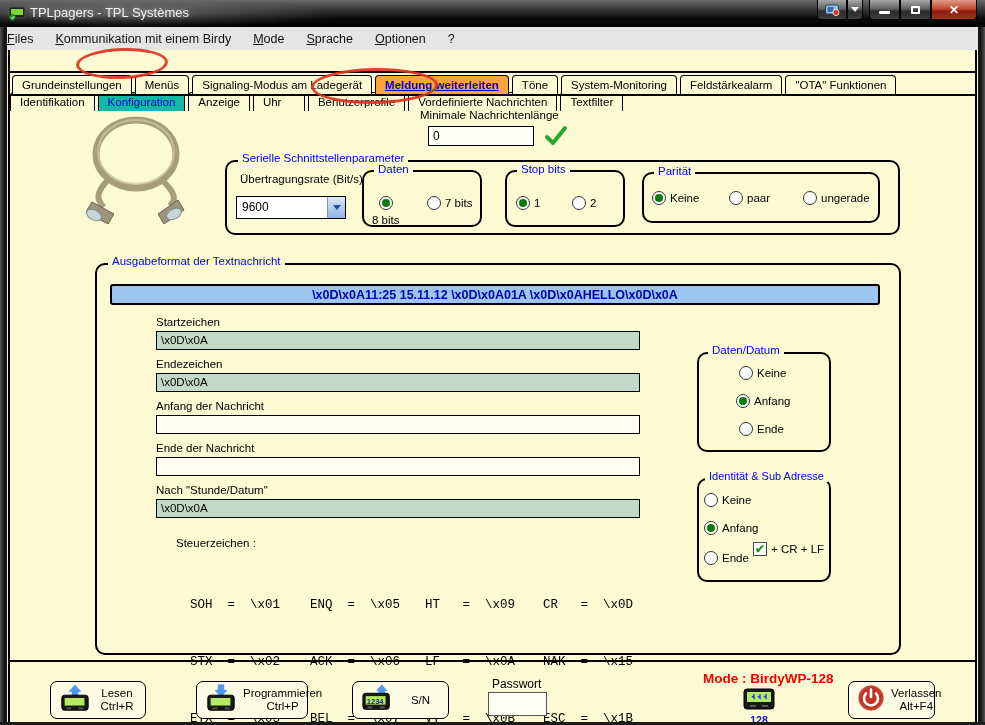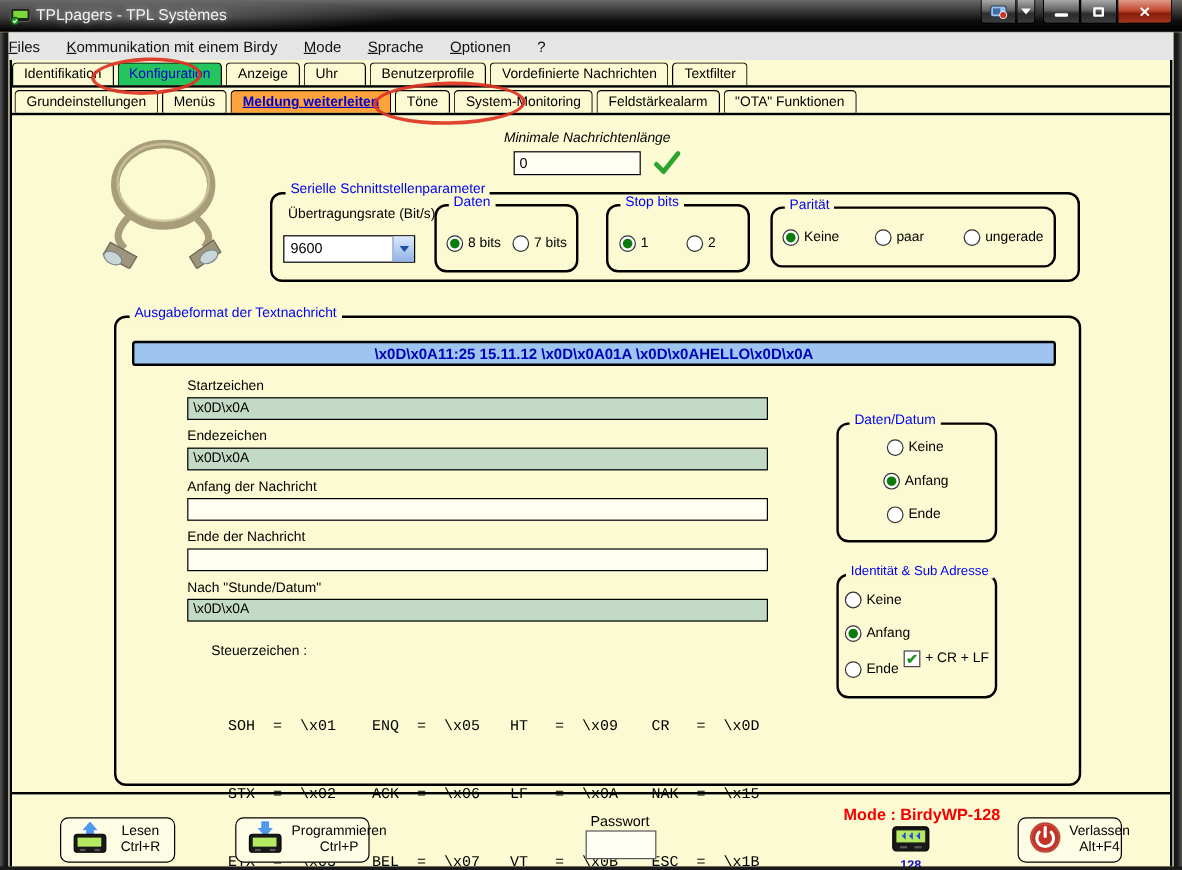--- a/index.html
+++ b/index.html
@@ -34,21 +34,21 @@
   .menubar { position:absolute; left:7px; top:27px; width:971px; height:23px; background:#e5e5e5;
     display:flex; align-items:center; gap:22px; font-size:12.5px; color:#111; }
   .menu-item { cursor:default; white-space:nowrap; }
   .menu-item .hot { text-decoration:underline; }
 
   
   .pageline { position:absolute; background:#000; }
   .tabrow { position:absolute; display:flex; gap:3px; align-items:flex-end; }
   .tab { border:1px solid #000; border-bottom:none; border-radius:4px 4px 0 0;
     background:#FBFAD2; font-size:11.5px; color:#000; padding:0 9px; height:19px; line-height:18px; white-space:nowrap; }
-  .tab.sel1 { background:#22c55e; color:#0000CC; }
+  .tab.sel1 { background:#14b8a6; color:#0000CC;margin-top:40px; }
   .tab.sel2 { background:#FFA43C; color:#0000CC; text-decoration:underline; font-weight:bold; }
 
   .annot { position:absolute; border:3px solid #DD3322; border-radius:50%; opacity:.92; pointer-events:none; }
 
   
   .lbl { position:absolute; font-size:11.5px; color:#000; white-space:nowrap; }
   .groupbox { position:absolute; border:2px solid #000; border-radius:10px; }
   .grouptitle { position:absolute; font-size:11.5px; color:#0000EE; background:#FBFAD2; padding:0 4px; white-space:nowrap; }
   .field { position:absolute; border:1px solid #000; background:#FFFEF0; font-size:11.5px;
     padding:2px 4px; color:#000; white-space:pre; overflow:hidden; }
@@ -141,20 +141,21 @@
     <div class="tab" style="min-width:52px; text-align:left;"><span>Uhr</span></div>
     <div class="tab"><span>Benutzerprofile</span></div>
     <div class="tab"><span>Vordefinierte Nachrichten</span></div>
     <div class="tab"><span>Textfilter</span></div>
   </div>
   <div class="pageline" style="left:9px; top:71px; width:967px; height:2px;"></div>
 
   <div class="tabrow" style="left:12px; top:75px;">
     <div class="tab"><span>Grundeinstellungen</span></div>
     <div class="tab"><span>Menüs</span></div>
+    <div class="tab"><span>Signaling-Modus am Ladegerät</span></div>
     <div class="tab sel2"><span>Meldung weiterleiten</span></div>
     <div class="tab"><span>Töne</span></div>
     <div class="tab"><span>System-Monitoring</span></div>
     <div class="tab"><span>Feldstärkealarm</span></div>
     <div class="tab"><span>"OTA" Funktionen</span></div>
   </div>
   <div class="pageline" style="left:9px; top:94px; width:967px; height:2px;"></div>
 
   <div class="annot" style="left:76px; top:48px; width:92px; height:31px; transform:rotate(-2deg);"></div>
   <div class="annot" style="left:311px; top:68px; width:127px; height:36px; transform:rotate(-1deg);"></div>
@@ -169,40 +170,40 @@
         <polygon points="22,96 44,108 38,118 16,106" fill="#9C947C" stroke="#6A6452" stroke-width="1"></polygon>
         <ellipse cx="24" cy="109" rx="8" ry="5" fill="#C9D6D8" stroke="#7d8b90" transform="rotate(28 24 109)"></ellipse>
       </g>
       <g>
         <polygon points="108,94 88,108 94,118 114,104" fill="#9C947C" stroke="#6A6452" stroke-width="1"></polygon>
         <ellipse cx="104" cy="108" rx="8" ry="5" fill="#C9D6D8" stroke="#7d8b90" transform="rotate(-28 104 108)"></ellipse>
       </g>
     </svg>
   </span>
 
-  <span class="lbl" style="left:420px; top:109px; font-weight:normal;font-style:italic;">Minimale Nachrichtenlänge</span>
+  <span class="lbl" style="left:420px; top:109px; font-weight:normal;">Minimale Nachrichtenlänge</span>
   <input class="textinput" style="left: 428px; top: 126px; width: 106px; height: 20px; border-color: rgb(0, 0, 0);" value="0">
   <span style="position:absolute; left:544px; top:124px;">
     <svg width="24" height="24" viewBox="0 0 24 24">
       <path d="M3 13 L9 19 L21 4" fill="none" stroke="#2DA42D" stroke-width="4" stroke-linecap="round" stroke-linejoin="round"></path>
     </svg>
   </span>
 
   <div class="groupbox" style="left:225px; top:160px; width:675px; height:75px;"></div>
   <span class="grouptitle" style="left:238px; top:152px;">Serielle Schnittstellenparameter</span>
 
   <span class="lbl" style="left:240px; top:173px;">Übertragungsrate (Bit/s)</span>
   <div class="combo" style="left:236px; top:196px; width:110px; height:23px;">
     <span class="val">9600</span>
     <span class="btn"></span>
   </div>
 
   <div class="groupbox" style="left:362px; top:170px; width:120px; height:57px;"></div>
   <span class="grouptitle" style="left:374px; top:163px;">Daten</span>
-  <div class="radio-row" style="left:372px; top:196px;">
+  <div class="radio-row" style="left:372px; top:196px;flex-direction:column;">
     <span class="radio sel"></span>
     <span>8 bits</span>
   </div>
   <div class="radio-row" style="left:427px; top:196px;">
     <span class="radio"></span>
     <span>7 bits</span>
   </div>
 
   <div class="groupbox" style="left:505px; top:170px; width:120px; height:57px;"></div>
   <span class="grouptitle" style="left:517px; top:163px;">Stop bits</span>
@@ -337,20 +338,35 @@
         <rect x="8" y="25" width="5" height="2" fill="#555"></rect>
           <rect x="21" y="25" width="5" height="2" fill="#555"></rect>
       </svg>
     </span>
     <span class="cap">
         <div>Programmieren</div>
         <div>Ctrl+P</div>
       </span>
   </div>
 
+  <div class="fbtn" style="left:352px; top:681px; width:97px;">
+    <span>
+      <svg width="34" height="30" viewBox="0 0 36 30">
+        <path d="M22 0 L29 8 H26 V13 H18 V8 H15 Z" fill="#4F9BEA" stroke="#fff" stroke-width="1"></path>
+        <rect x="2" y="10" width="28" height="17" rx="3" fill="#181818" stroke="#000"></rect>
+        <rect x="5" y="13" width="21" height="9" fill="#B6E962"></rect>
+        <text x="15" y="21" font-size="8" font-weight="bold" fill="#1111CC" text-anchor="middle" font-family="Liberation Sans, sans-serif">1234</text>
+        <rect x="7" y="24" width="5" height="2" fill="#555"></rect>
+          <rect x="20" y="24" width="5" height="2" fill="#555"></rect>
+      </svg>
+    </span>
+    <span class="cap">
+        <div>S/N</div>
+      </span>
+  </div>
 
   <span class="lbl" style="left:492px; top:677px; font-size:12px;">Passwort</span>
   <input class="textinput" style="left: 488px; top: 692px; width: 59px; height: 24px;" value="">
 
 
   <span class="modetext" style="left:703px; top:671px;">Mode : BirdyWP-128</span>
   <div class="modeicon" style="left:738px; top:688px; width:42px;">
     <svg width="36" height="24" viewBox="0 0 36 24">
       <rect x="3" y="1" width="30" height="20" rx="3" fill="#181818" stroke="#000"></rect>
       <rect x="6" y="4" width="24" height="10" fill="#B6E962"></rect>

